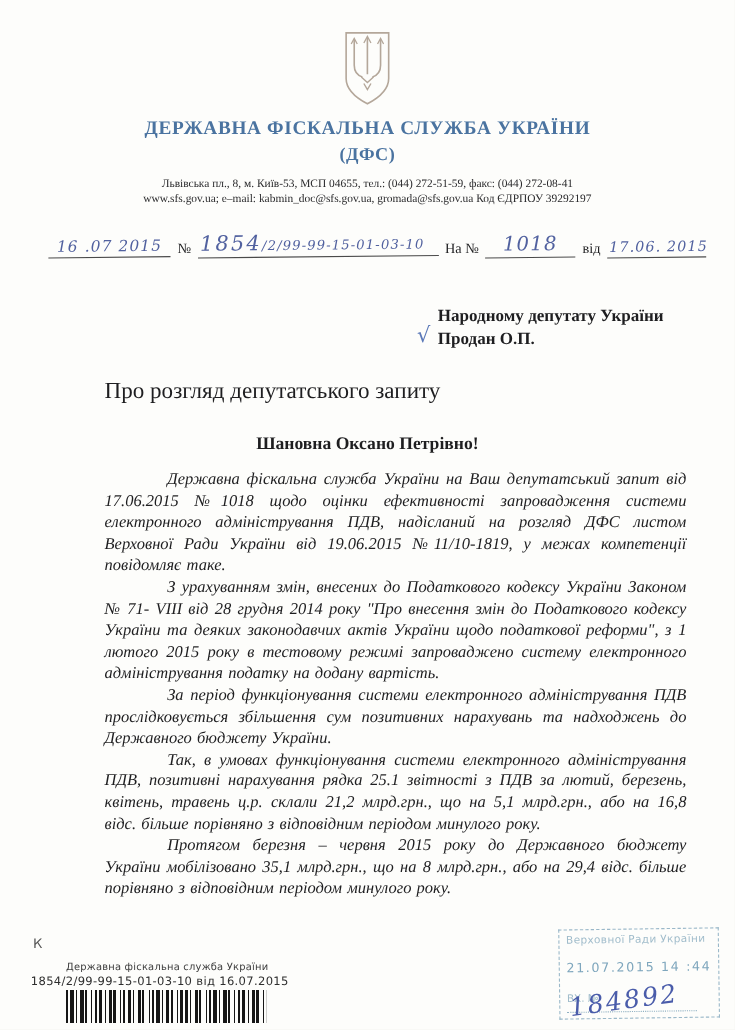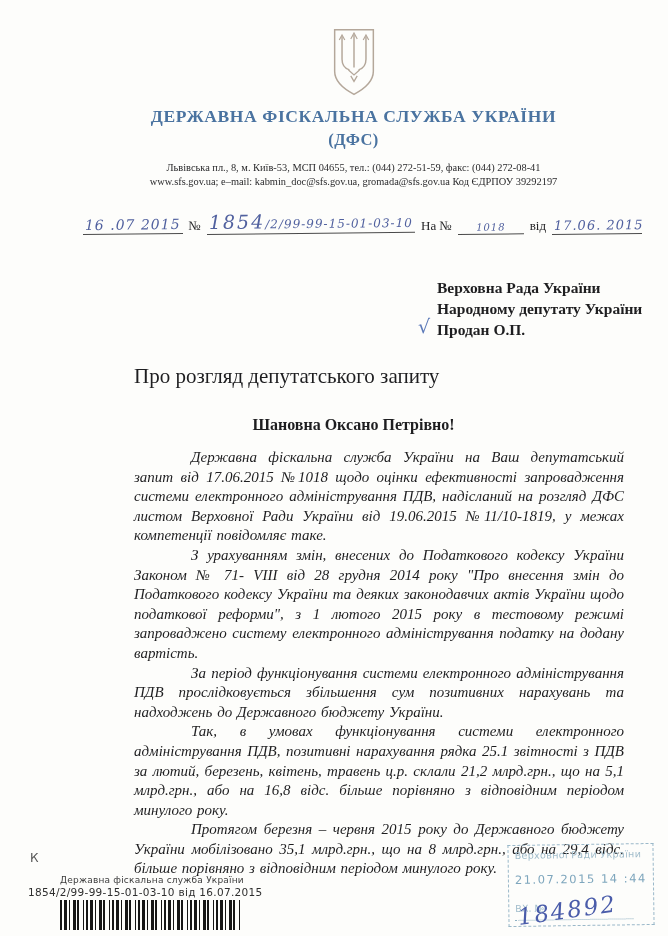--- a/index.html
+++ b/index.html
@@ -9,21 +9,20 @@
     font-family:"Liberation Serif",serif;
     -webkit-font-smoothing:antialiased;
   }
   .page{
     position:relative;
     width:668px;height:936px;
     background:#fdfdfb;
     overflow:hidden;
     color:#1e1e20;
     box-sizing:border-box;
-    padding-left:39px;
   }
   
   .letterhead{ text-align:center; padding-top:28px; }
   .emblem-wrap{ height:70px; }
   .org-name{
     margin-top:8px;
     font-size:17.5px; font-weight:bold; letter-spacing:.6px;
     color:#4a73a0;
   }
   .org-abbr{
@@ -42,21 +41,21 @@
     color:#51619f; letter-spacing:1px;
   }
   .ref-line .blank{
     border-bottom:1px solid #4a4a4a;
     text-align:center; padding:0 2px 1px 2px;
     transform:rotate(-.6deg); transform-origin:left bottom;
   }
   .ref-line .b-date1{ width:126px; font-size:14px; }
   .ref-line .b-num{ width:252px; font-size:12px; text-align:left; }
   .ref-line .b-num .hw-big{ font-size:19px; letter-spacing:2px;text-align:right; }
-  .ref-line .b-in{ width:92px; font-size:10px; }
+  .ref-line .b-in{ width:92px; font-size:18px; }
   .ref-line .b-date2{ width:86px; font-size:13px; }
   .ref-label{ font-size:13px; color:#1e1e20; padding-bottom:1px; }
   
   .addressee{
     margin-top:42px; margin-left:398px;
     font-weight:bold; font-size:15.5px; line-height:21px;
   }
   .addr-line3{ position:relative; }
   .check{
     position:absolute; left:-19px; top:-3px;
@@ -151,21 +150,20 @@
     <span class="blank b-date1 hw">16 .07 2015</span>
     <span class="ref-label">№</span>
     <span class="blank b-num"><span class="hw hw-big">1854</span><span class="hw">/2/99-99-15-01-03-10</span></span>
     <span class="ref-label">На №</span>
     <span class="blank b-in hw">1018</span>
     <span class="ref-label">від</span>
     <span class="blank b-date2 hw">17.06. 2015</span>
   </div>
 
   <div class="addressee">
-    <div>Верховна Рада України</div>
     <div>Народному депутату України</div>
     <div class="addr-line3">
       <span class="check">√</span>
       <span>Продан О.П.</span>
     </div>
   </div>
 
   <div class="subject">Про розгляд депутатського запиту</div>
 
   <div class="salutation">Шановна Оксано Петрівно!</div>

